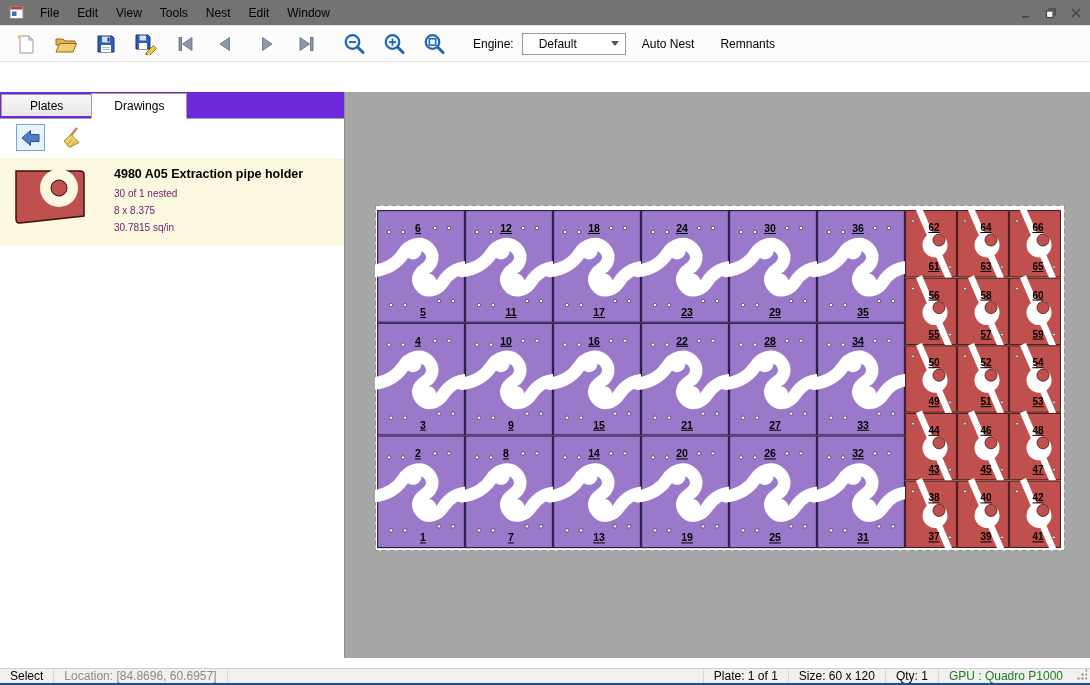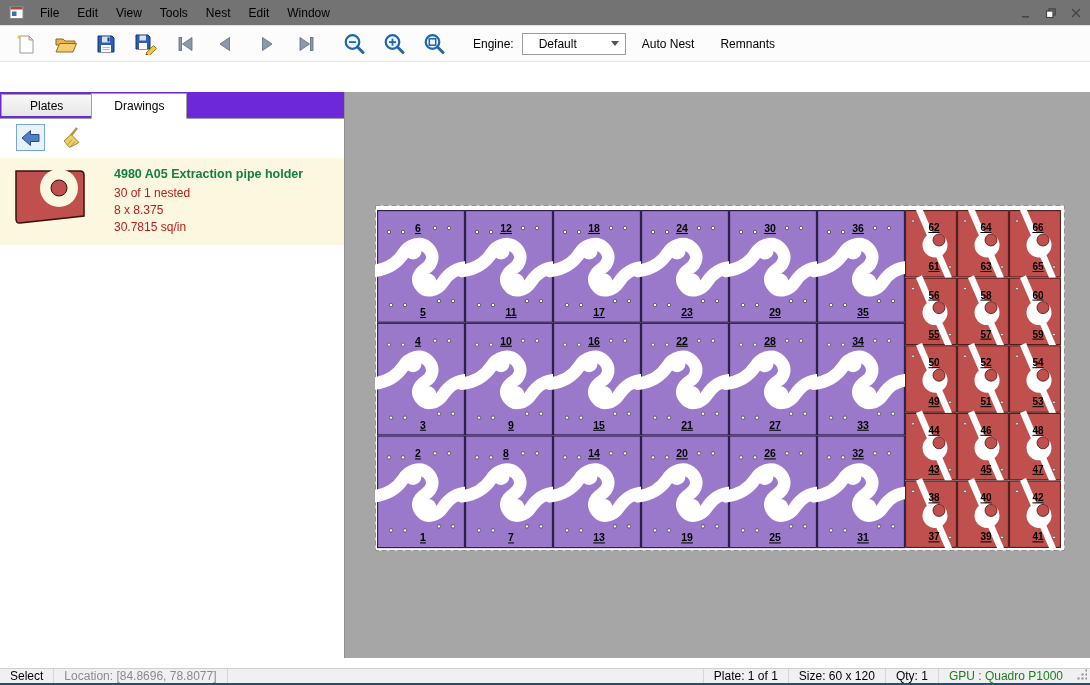--- a/index.html
+++ b/index.html
@@ -35,22 +35,22 @@
   .tabs{display:flex;align-items:center;height:27px;border-bottom:1px solid #a0a0a0;background:#6d28d9;padding-left:1px}
   .tab{height:22px;display:flex;align-items:center;justify-content:center;padding:0 28px;border:1px solid #a0a0a0;border-bottom:0;background:linear-gradient(#f7f7f7,#e7e7e7);font-size:12px;margin-right:-1px;position:relative}
   .tab.active{height:26px;background:#fff;z-index:2;margin-bottom:-1px;border-bottom:1px solid #fff;padding:0 22px}
   .panel-toolbar{height:37px;display:flex;align-items:center;padding-left:16px;gap:12px}
   .ptool-btn{width:29px;height:27px;display:flex;align-items:center;justify-content:center;border:1px solid transparent;background:none}
   .ptool-btn.boxed{border:1px solid #74a8d8;background:#e9f3fc}
   .drawing-list{flex:1;padding-top:2px}
   .drawing-item{display:flex;background:#fbf8df;padding:6px 10px 9px;margin-bottom:7px}
   .thumb-box{width:94px;margin-right:10px;padding-top:4px}
   .d-info{padding-top:3px}
-  .d-title{font-size:12.5px;font-weight:bold;color:#15803d;margin-bottom:4px}
-  .d-meta{font-size:12px;color:#b91c1c;line-height:17px}
+  .d-title{font-size:12.5px;font-weight:bold;color:#000000;margin-bottom:4px}
+  .d-meta{font-size:10px;color:#701a75;line-height:17px}
 
   .canvas{flex:1;position:relative;background:#a6a6a6;overflow:hidden}
   #plate-svg{position:absolute;left:30px;top:113px}
   svg text{font-family:"Liberation Sans",sans-serif}
 
   
   .statusbar{position:absolute;left:0;right:0;bottom:0;height:15px;background:#f0f0f0;border-top:1px solid #cfcfcf;display:flex;align-items:center;font-size:12px;color:#000}
   .seg{height:100%;display:flex;align-items:center;padding:0 10px;border-right:1px solid #d6d6d6}
   .seg.right{border-right:0;border-left:1px solid #d6d6d6}
   .loc{color:#8a8a8a}
@@ -665,21 +665,21 @@
             <circle cx="45" cy="57" r="1.3" fill="#fff" stroke="#3a3a3a" stroke-width="0.6"></circle>
             <text x="29" y="21" font-size="10" font-weight="bold" text-anchor="middle" text-decoration="underline" fill="#000">42</text>
             <text x="29" y="60" font-size="10" font-weight="bold" text-anchor="middle" text-decoration="underline" fill="#000">41</text>
           </g>
         </svg>
     </div>
   </div>
 
   <div class="statusbar">
     <div class="seg">Select</div>
-    <div class="seg loc">Location: [84.8696, 78.8077]</div>
+    <div class="seg loc">Location: [84.8696, 60.6957]</div>
     <div class="spacer"></div>
     <div class="seg right">Plate: 1 of 1</div>
     <div class="seg right">Size: 60 x 120</div>
     <div class="seg right">Qty: 1</div>
     <div class="seg right gpu">GPU : Quadro P1000</div>
     <div class="grip">
       <svg width="13" height="13">
           <g fill="#9b9b9b">
             <circle cx="10.5" cy="2.5" r="1.2"></circle>
             <circle cx="10.5" cy="6.5" r="1.2"></circle>

